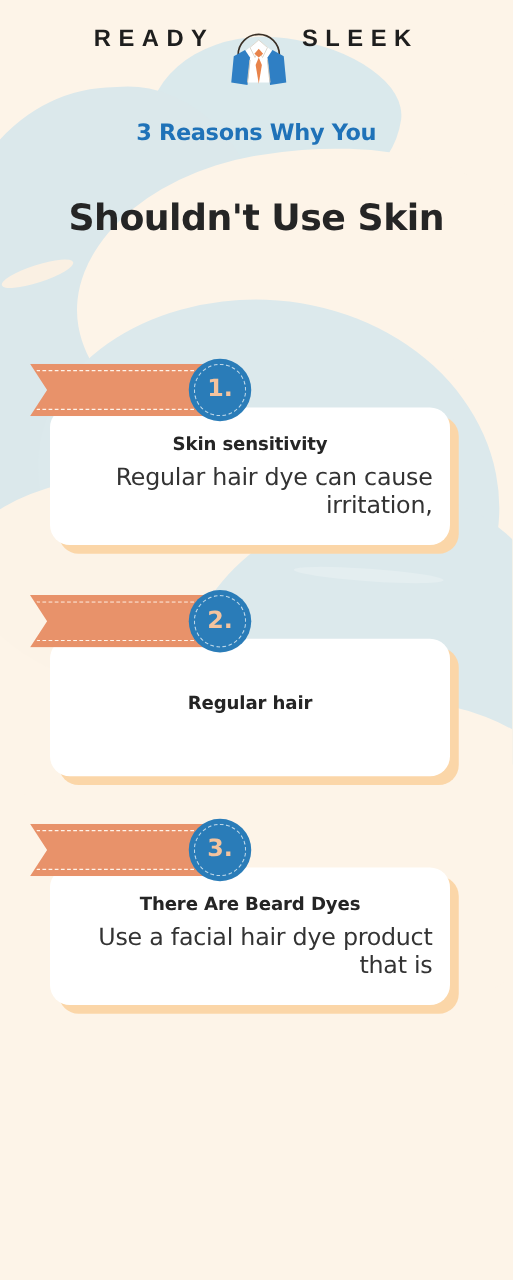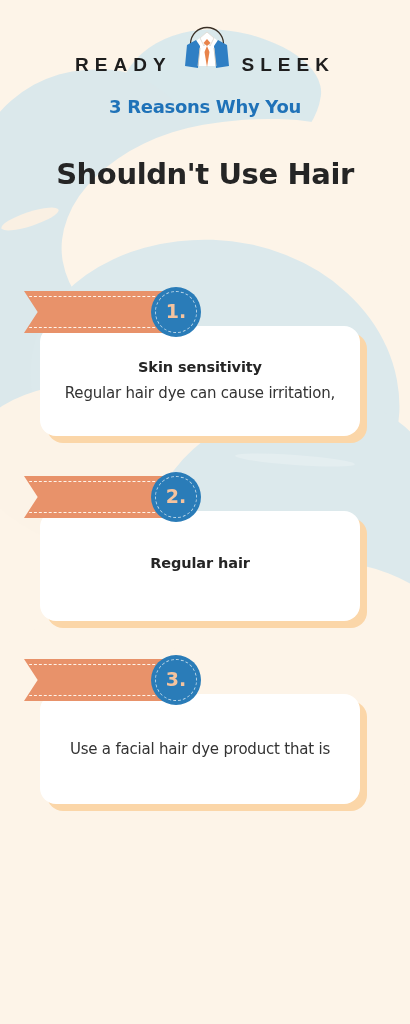--- a/index.html
+++ b/index.html
@@ -134,21 +134,21 @@
   }
 
   
   .logo-row {
     position: absolute;
     top: 22px;
     left: 0;
     width: 410px;
     height: 52px;
     display: flex;
-    align-items: flex-end;
+    align-items: flex-start;
     justify-content: center;
   }
 
   .logo-word {
     font-family: "Liberation Sans", sans-serif;
     font-size: 19px;
     font-weight: 700;
     letter-spacing: 6px;
     color: #1E1E1E;
     line-height: 1;
@@ -290,21 +290,21 @@
     font-size: 14.5px;
     font-weight: 700;
     color: #252525;
     margin-bottom: 7px;
     text-align: center;
     letter-spacing: -0.1px;
   }
 
   .card-body {
     font-family: "DejaVu Sans", sans-serif;
-    font-size: 15px;
+    font-size: 19px;
     font-weight: 400;
     color: #333333;
     text-align: right;
     line-height: 22px;
     letter-spacing: -0.2px;
   }
 </style>
 </head>
 <body>
 
@@ -335,21 +335,21 @@
         <path d="M31 24 L28.5 30 L31 45 L33.5 30 Z" fill="#E8834A"></path>
         <path d="M24 26 L22 44" stroke="#CFC9BE" stroke-width="0.9" fill="none"></path>
         <path d="M38 26 L40 44" stroke="#CFC9BE" stroke-width="0.9" fill="none"></path>
       </svg>
     </span>
     <span class="logo-word">SLEEK</span>
   </div>
 
   <div class="title-blue">3 Reasons Why You</div>
   <div class="title-dark">
-    <div>Shouldn't Use Hair</div>
+    <div>Shouldn't Use Skin</div>
   </div>
 
   <div class="reason" style="top:291px;">
     <div class="reason-inner">
       <div class="ribbon"></div>
       <div class="badge">
         <span class="badge-num">1.</span>
       </div>
       <div class="card-shadow"></div>
       <div class="card">
@@ -375,20 +375,21 @@
   </div>
 
   <div class="reason" style="top:659px;">
     <div class="reason-inner">
       <div class="ribbon"></div>
       <div class="badge">
         <span class="badge-num">3.</span>
       </div>
       <div class="card-shadow"></div>
       <div class="card">
+        <div class="card-title">There Are Beard Dyes</div>
         <div class="card-body">
           <div>Use a facial hair dye product that is</div>
         </div>
       </div>
     </div>
   </div>
 
 </div>
 
 </body></html>

